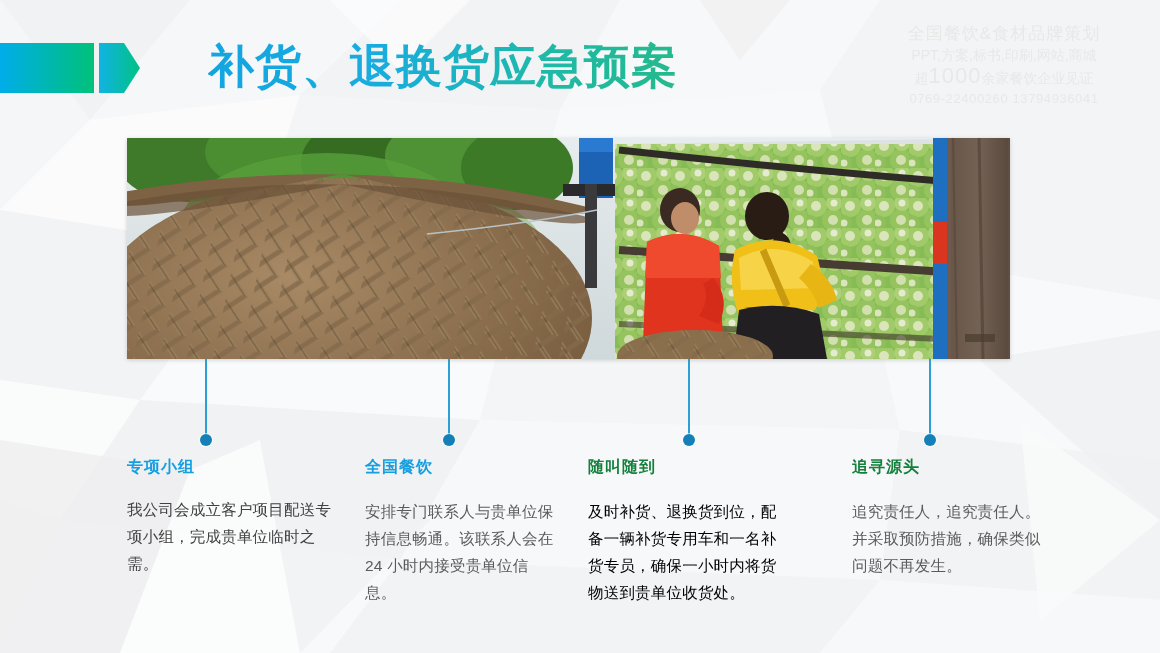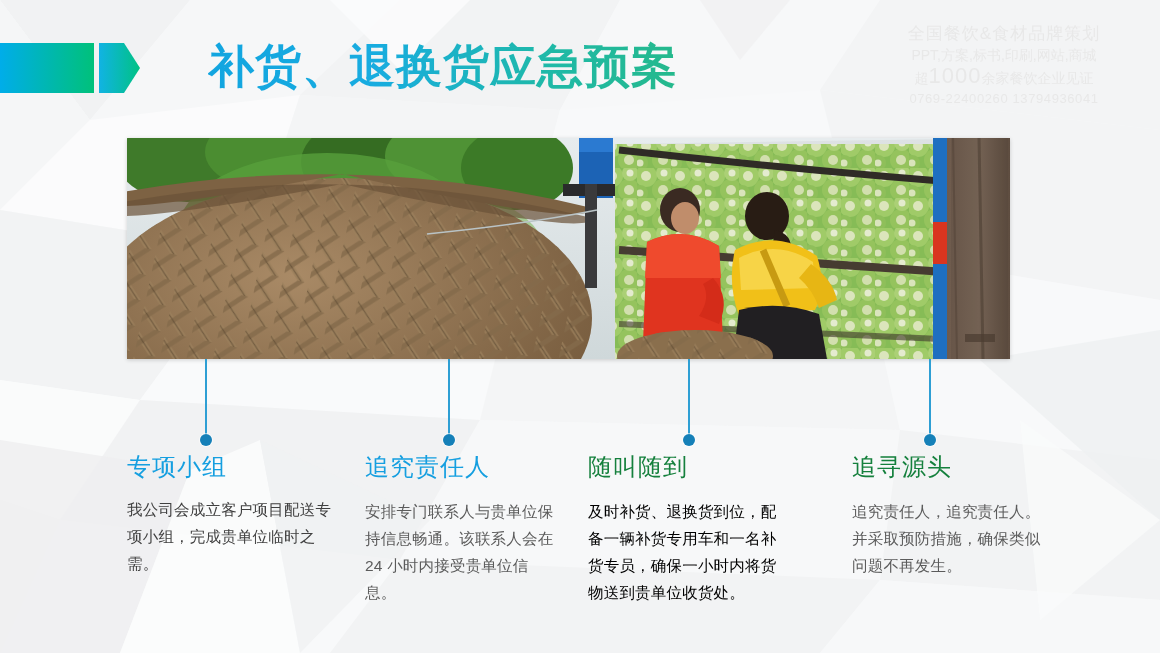--- a/index.html
+++ b/index.html
@@ -135,22 +135,22 @@
     background: #1580b8;
     box-shadow: 0 0 0 1px rgba(255,255,255,0.6);
   }
 
   
   .col {
     position: absolute;
     top: 452px;
   }
   .col-head {
-    font-size: 24px;
-    font-weight: normal;
+    font-size: 16px;
+    font-weight: bold;
     color: #159fe0;
     line-height: 30px;
     letter-spacing: 1px;
     margin: 0 0 16px 0;
     white-space: nowrap;
   }
   .col-body {
     font-size: 15.5px;
     line-height: 27px;
     color: #5b5b5b;
@@ -346,21 +346,21 @@
       <div class="stem" style="height: 75px; background: rgb(46, 159, 212);"></div>
       <div class="dot" style="top: 75px; background: rgb(21, 128, 184);"></div>
     </div>
 
   <div class="col" style="left: 127px; width: 205px;">
     <div class="col-head" style="color: rgb(21, 159, 224);">专项小组</div>
     <div class="col-body" style="color: #404040; font-family: Liberation Mono, monospace;">我公司会成立客户项目配送专项小组，完成贵单位临时之需。</div>
   </div>
 
   <div class="col" style="left: 365px; width: 190px;">
-    <div class="col-head" style="color: rgb(21, 159, 224);">追究责任人</div>
+    <div class="col-head" style="color: rgb(21, 159, 224);">全国餐饮</div>
     <div class="col-body" style="color: rgb(91, 91, 91);">安排专门联系人与贵单位保持信息畅通。该联系人会在 24 小时内接受贵单位信息。</div>
   </div>
 
   <div class="col" style="left: 588px; width: 195px;">
     <div class="col-head" style="color: #15803d;">随叫随到</div>
     <div class="col-body" style="color: #000000;">及时补货、退换货到位，配备一辆补货专用车和一名补货专员，确保一小时内将货物送到贵单位收货处。</div>
   </div>
 
   <div class="col" style="left: 852px; width: 195px;">
     <div class="col-head" style="color: #15803d;">追寻源头</div>

